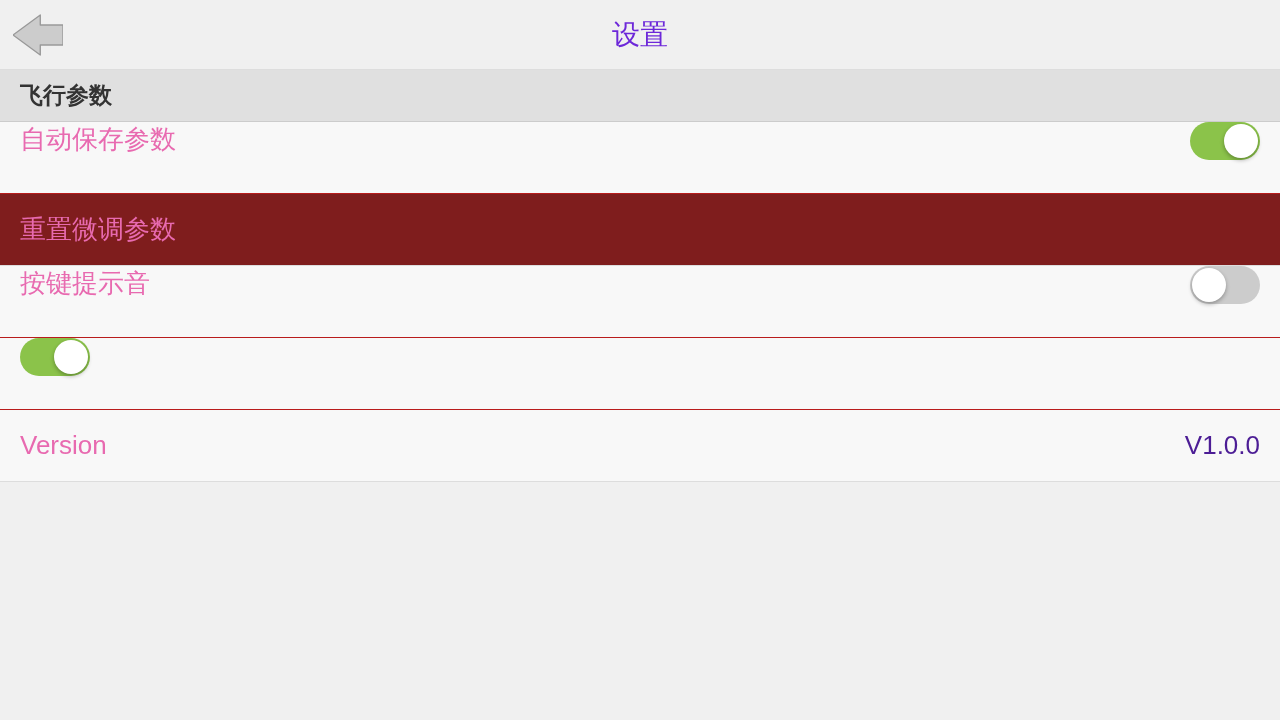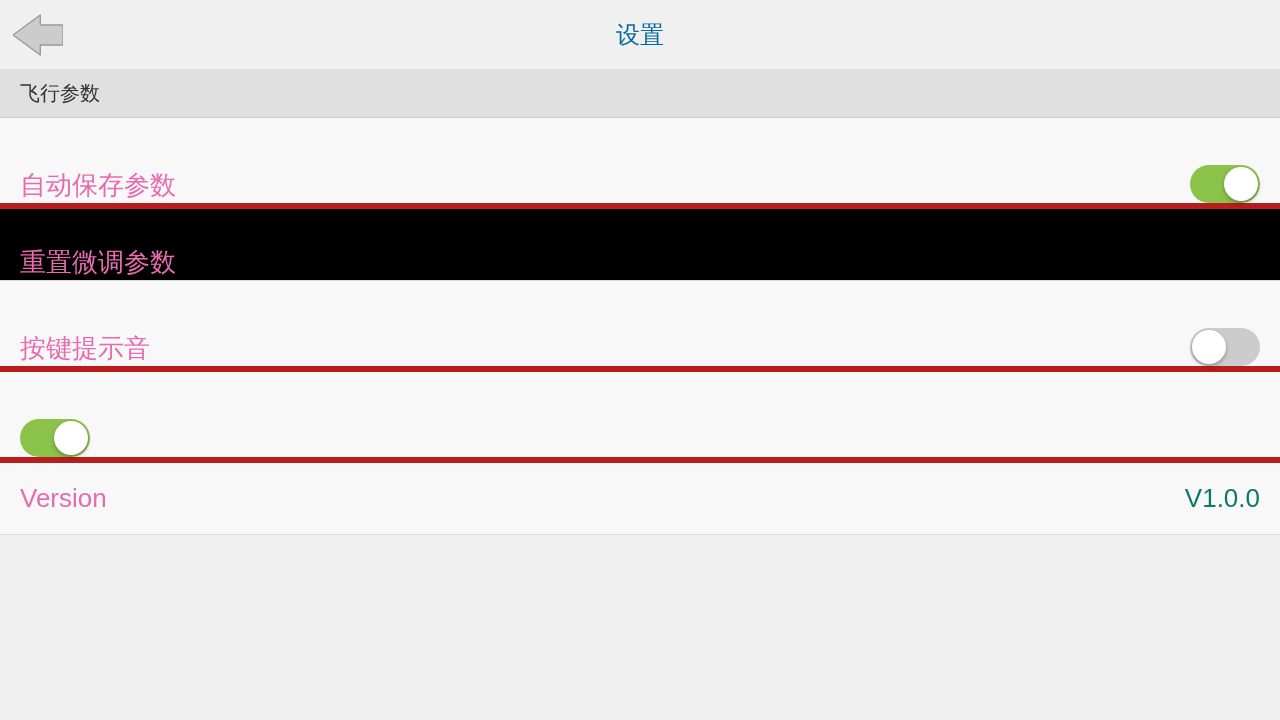--- a/index.html
+++ b/index.html
@@ -39,59 +39,59 @@
       justify-content: center;
       cursor: pointer;
     }
 
     .back-arrow {
       width: 50px;
       height: 45px;
     }
 
     .header-title {
-      font-size: 24px;
+      font-size: 28px;
       font-weight: 500;
-      color: #0369a1;
+      color: #6d28d9;
     }
 
     
     .section-header {
       background: #e0e0e0;
       padding: 10px 20px;
-      font-size: 20px;
-      font-weight: 400;
+      font-size: 23px;
+      font-weight: 700;
       color: #333;
       border-bottom: 1px solid #ccc;
     }
 
     
     .setting-row {
       display: flex;
-      align-items: flex-end;
+      align-items: flex-start;
       justify-content: space-between;
       padding: 0 20px;
-      height: 91px;
+      height: 72px;
       background: #f8f8f8;
-      border-bottom: 6px solid #b91c1c;
+      border-bottom: 1px solid #b91c1c;
     }
 
     .setting-label {
       font-size: 26px;
       color: #e86ab0;
       font-weight: 400;
     }
 
     .setting-row-action {
       display: flex;
-      align-items: flex-end;
+      align-items: center;
       justify-content: space-between;
       padding: 0 20px;
       height: 72px;
-      background: #000000;
+      background: #7f1d1d;
       border-bottom: 1px solid #ddd;
       cursor: pointer;
     }
 
     
     .toggle {
       width: 70px;
       height: 38px;
       border-radius: 19px;
       position: relative;
@@ -138,21 +138,21 @@
       gap: 15px;
     }
 
     .version-label {
       font-size: 26px;
       color: #e86ab0;
     }
 
     .version-value {
       font-size: 26px;
-      color: #0f766e;
+      color: #4c1d95;
     }
   </style>
 </head>
 <body>
 
 <div class="header">
   <div class="back-btn">
     <svg class="back-arrow" viewBox="0 0 55 48" fill="none" xmlns="http://www.w3.org/2000/svg">
       <polygon points="0,24 30,2 30,13 55,13 55,35 30,35 30,46" fill="#ccc" stroke="#999" stroke-width="1.5" stroke-linejoin="round"></polygon>
     </svg>

